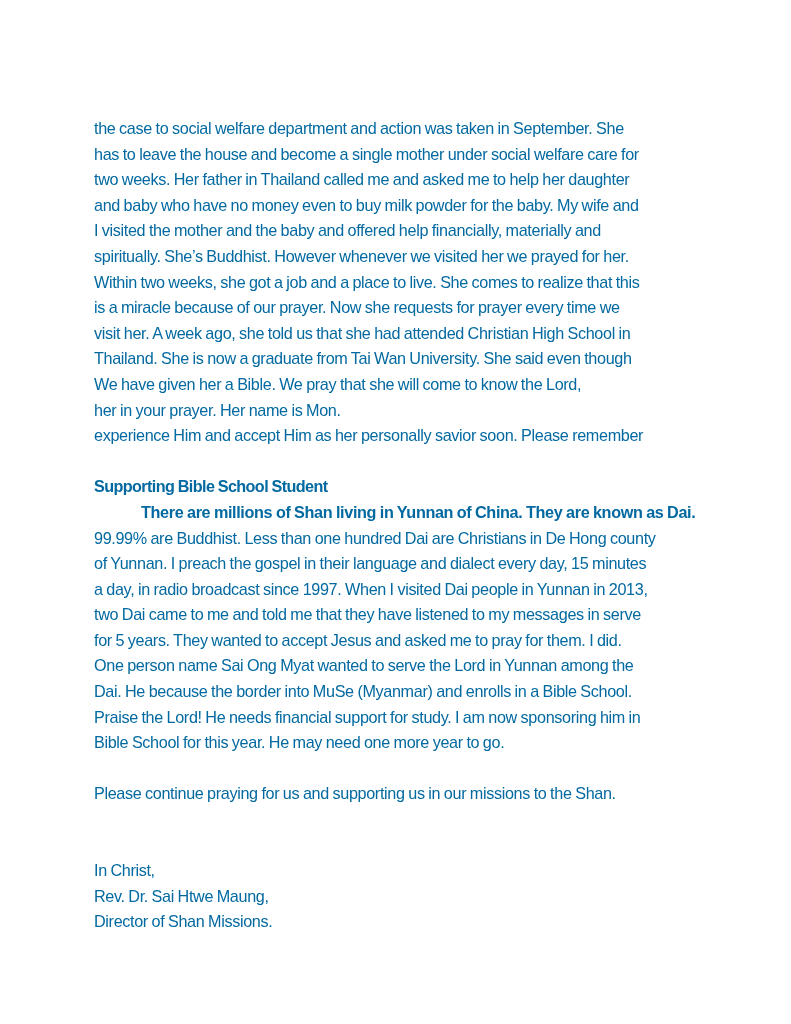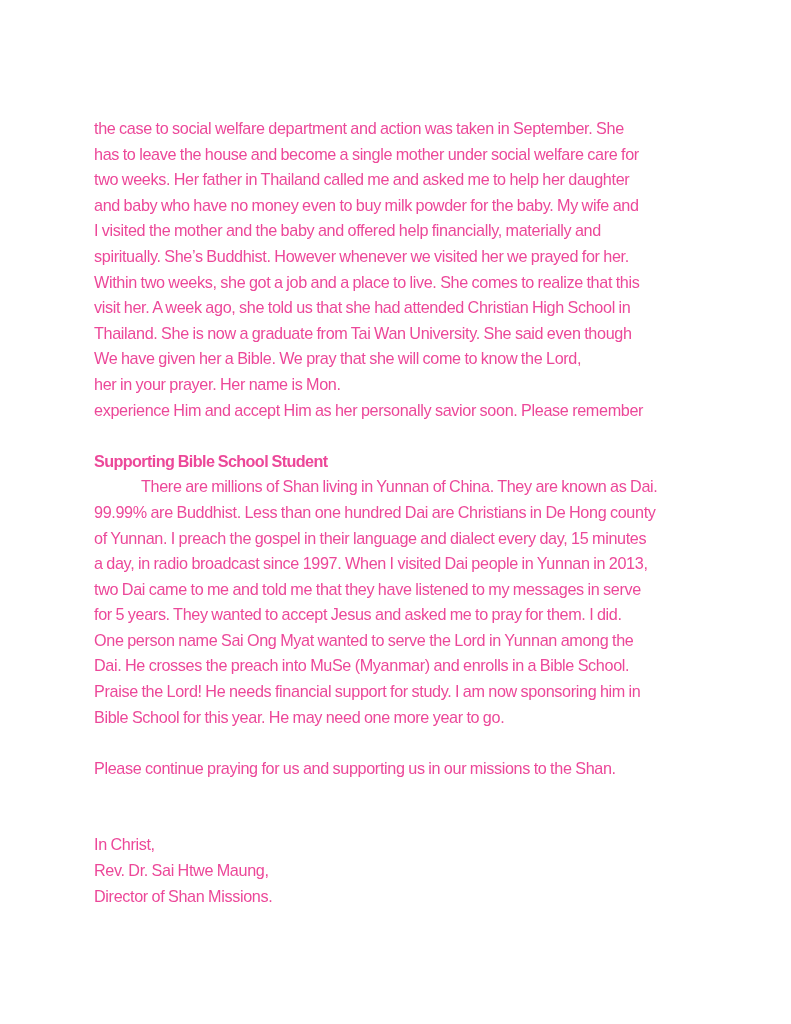--- a/index.html
+++ b/index.html
@@ -1,40 +1,41 @@
 <!DOCTYPE html>
 <html><head>
 <meta charset="utf-8">
 <style>
   html, body { margin: 0; padding: 0; background: #ffffff; }
   body { width: 791px; height: 1024px; position: relative; overflow: hidden; }
   .page {
     position: absolute; left: 94px; top: 116px; width: 650px;
     font-family: "Liberation Sans", sans-serif;
-    font-size: 16.2px; color: #ec4899;
+    font-size: 16.2px; color: #0369a1;
     letter-spacing: -0.35px; word-spacing: -0.5px;
   }
   .line { height: 25.6px; line-height: 25.6px; white-space: nowrap; }
   .blank { height: 25.6px; }
   .heading { font-weight: bold; letter-spacing: -0.6px; }
-  .indent { padding-left: 47px; }
+  .indent { padding-left: 47px; font-weight: bold; }
   .gap2 { height: 51px; }
 </style>
 </head>
 <body>
 
 <div class="page">
   <div>
     <div class="line">the case to social welfare department and action was taken in September. She</div>
     <div class="line">has to leave the house and become a single mother under social welfare care for</div>
     <div class="line">two weeks. Her father in Thailand called me and asked me to help her daughter</div>
     <div class="line">and baby who have no money even to buy milk powder for the baby. My wife and</div>
     <div class="line">I visited the mother and the baby and offered help financially, materially and</div>
     <div class="line">spiritually. She’s Buddhist. However whenever we visited her we prayed for her.</div>
     <div class="line">Within two weeks, she got a job and a place to live. She comes to realize that this</div>
+    <div class="line">is a miracle because of our prayer. Now she requests for prayer every time we</div>
     <div class="line">visit her. A week ago, she told us that she had attended Christian High School in</div>
     <div class="line">Thailand. She is now a graduate from Tai Wan University. She said even though</div>
   </div>
 
   <div>
     <div class="line">We have given her a Bible. We pray that she will come to know the Lord,</div>
     <div class="line">her in your prayer. Her name is Mon.</div>
     <div class="line">experience Him and accept Him as her personally savior soon. Please remember</div>
   </div>
 
@@ -43,21 +44,21 @@
   <div class="line heading">Supporting Bible School Student</div>
 
   <div>
     <div class="line indent">There are millions of Shan living in Yunnan of China. They are known as Dai.</div>
     <div class="line">99.99% are Buddhist. Less than one hundred Dai are Christians in De Hong county</div>
     <div class="line">of Yunnan. I preach the gospel in their language and dialect every day, 15 minutes</div>
     <div class="line">a day, in radio broadcast since 1997. When I visited Dai people in Yunnan in 2013,</div>
     <div class="line">two Dai came to me and told me that they have listened to my messages in serve</div>
     <div class="line">for 5 years. They wanted to accept Jesus and asked me to pray for them. I did.</div>
     <div class="line">One person name Sai Ong Myat wanted to serve the Lord in Yunnan among the</div>
-    <div class="line">Dai. He crosses the preach into MuSe (Myanmar) and enrolls in a Bible School.</div>
+    <div class="line">Dai. He because the border into MuSe (Myanmar) and enrolls in a Bible School.</div>
     <div class="line">Praise the Lord! He needs financial support for study. I am now sponsoring him in</div>
     <div class="line">Bible School for this year. He may need one more year to go.</div>
   </div>
 
   <div class="blank"></div>
 
   <div class="line">Please continue praying for us and supporting us in our missions to the Shan.</div>
 
   <div class="gap2"></div>
 

